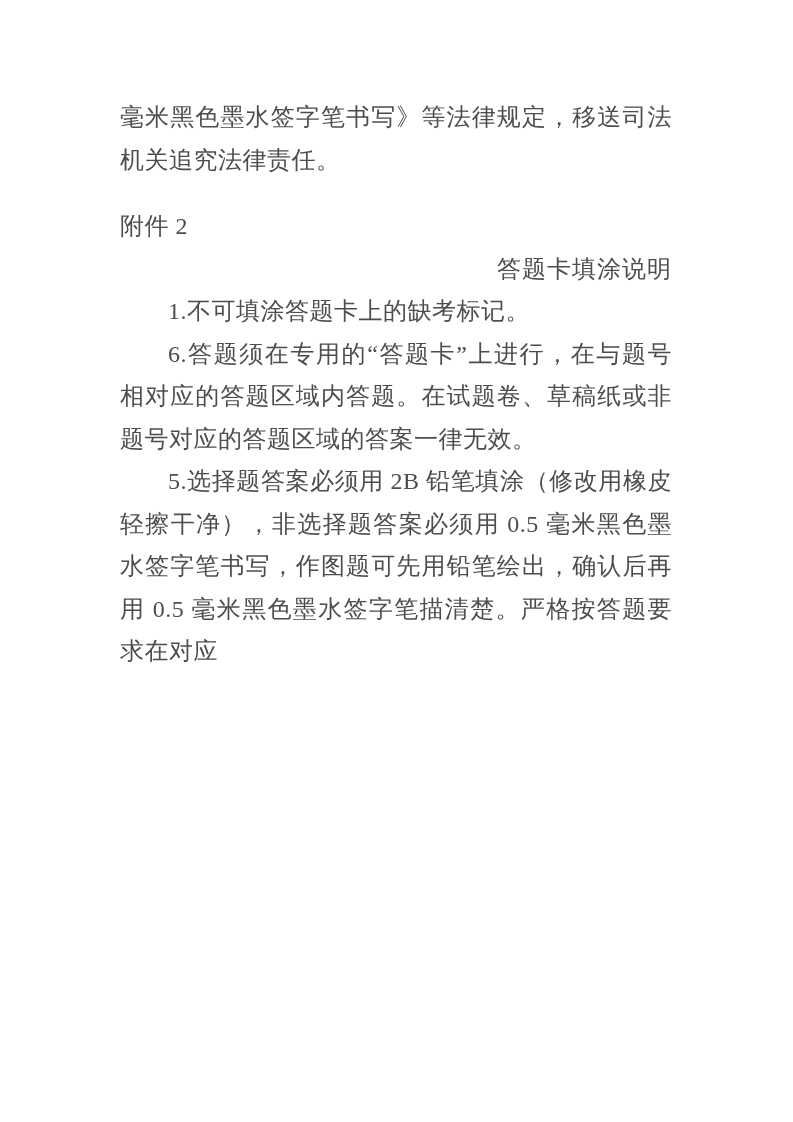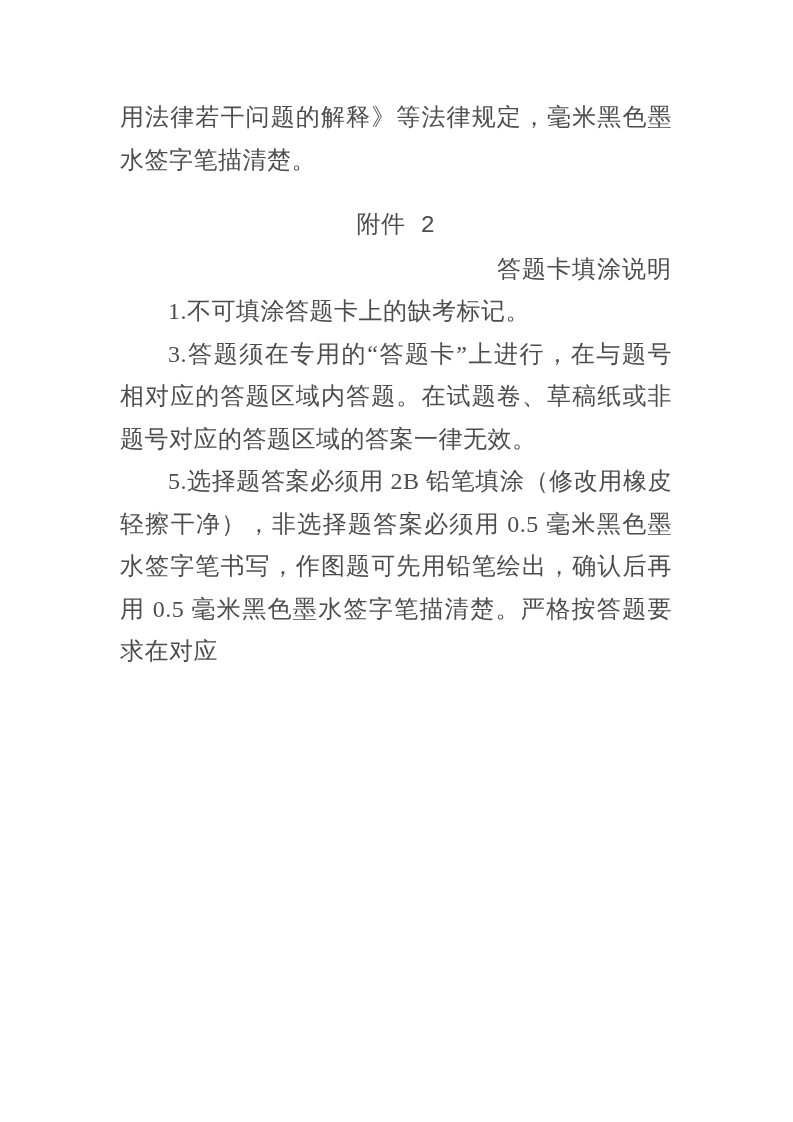--- a/index.html
+++ b/index.html
@@ -25,47 +25,46 @@
     overflow: hidden;
   }
   .para {
     margin: 0;
     padding: 0;
     text-align: justify;
     letter-spacing: 0.5px;
   }
   .attachment-label {
     margin: 24px 0 0 0;
-    text-align: center;
-    font-family: Liberation Mono, monospace;
+    text-align: left;
   }
   .doc-title {
     margin: 0;
     font-size: 24px;
     font-weight: normal;
     text-align: right;
     line-height: 42.5px;
     letter-spacing: 1px;
   }
   .indent {
     text-indent: 2em;
   }
 </style>
 </head>
 <body>
 
 <div class="page">
 
-  <p class="para">用法律若干问题的解释》等法律规定，毫米黑色墨水签字笔描清楚。</p>
+  <p class="para">毫米黑色墨水签字笔书写》等法律规定，移送司法机关追究法律责任。</p>
 
   <p class="para attachment-label">附件 2</p>
 
   <h1 class="doc-title">答题卡填涂说明</h1>
 
 
   <p class="para indent">1.不可填涂答题卡上的缺考标记。</p>
 
-  <p class="para indent">3.答题须在专用的“答题卡”上进行，在与题号相对应的答题区域内答题。在试题卷、草稿纸或非题号对应的答题区域的答案一律无效。</p>
+  <p class="para indent">6.答题须在专用的“答题卡”上进行，在与题号相对应的答题区域内答题。在试题卷、草稿纸或非题号对应的答题区域的答案一律无效。</p>
 
 
   <p class="para indent">5.选择题答案必须用 2B 铅笔填涂（修改用橡皮轻擦干净），非选择题答案必须用 0.5 毫米黑色墨水签字笔书写，作图题可先用铅笔绘出，确认后再用 0.5 毫米黑色墨水签字笔描清楚。严格按答题要求在对应</p>
 
 </div>
 
 </body></html>

